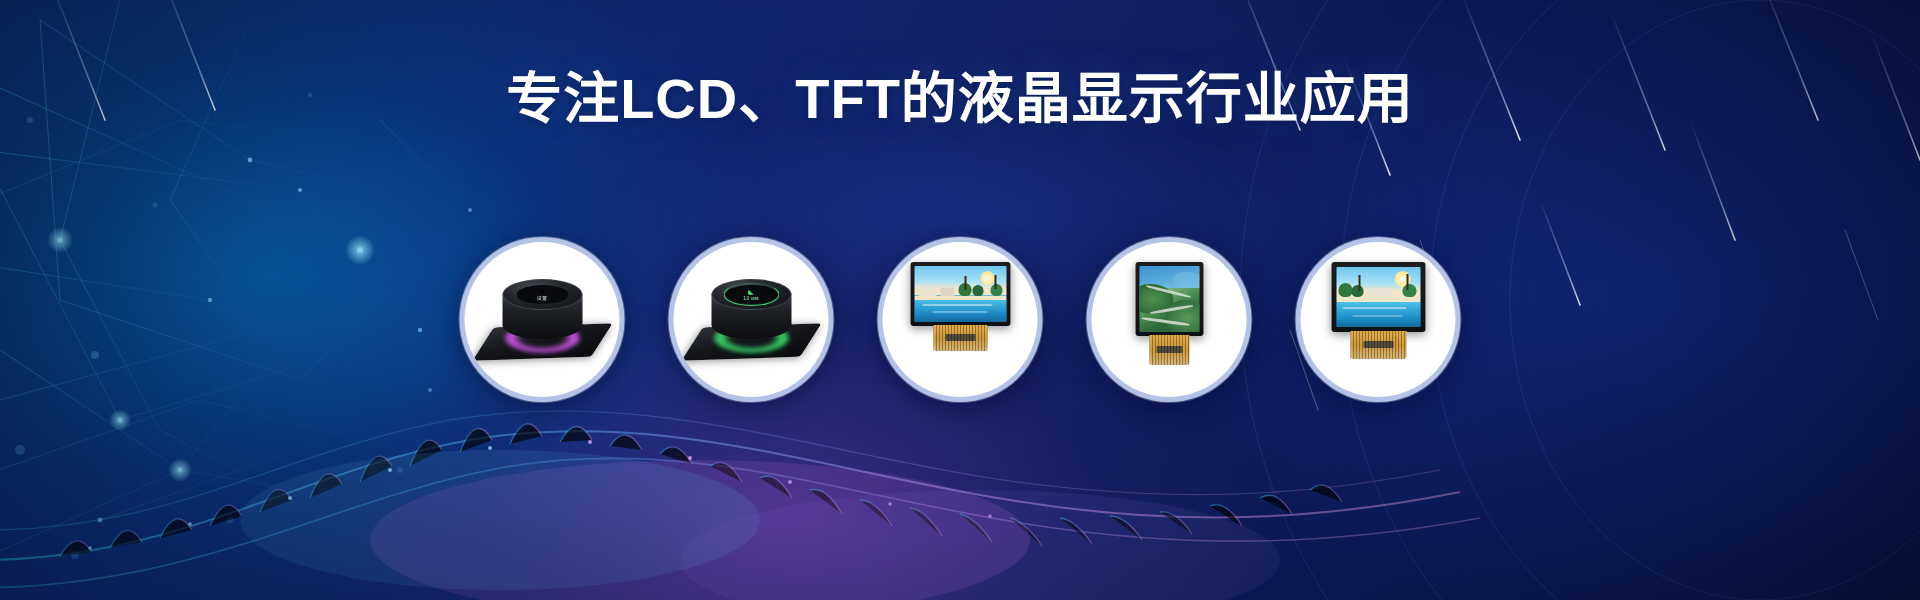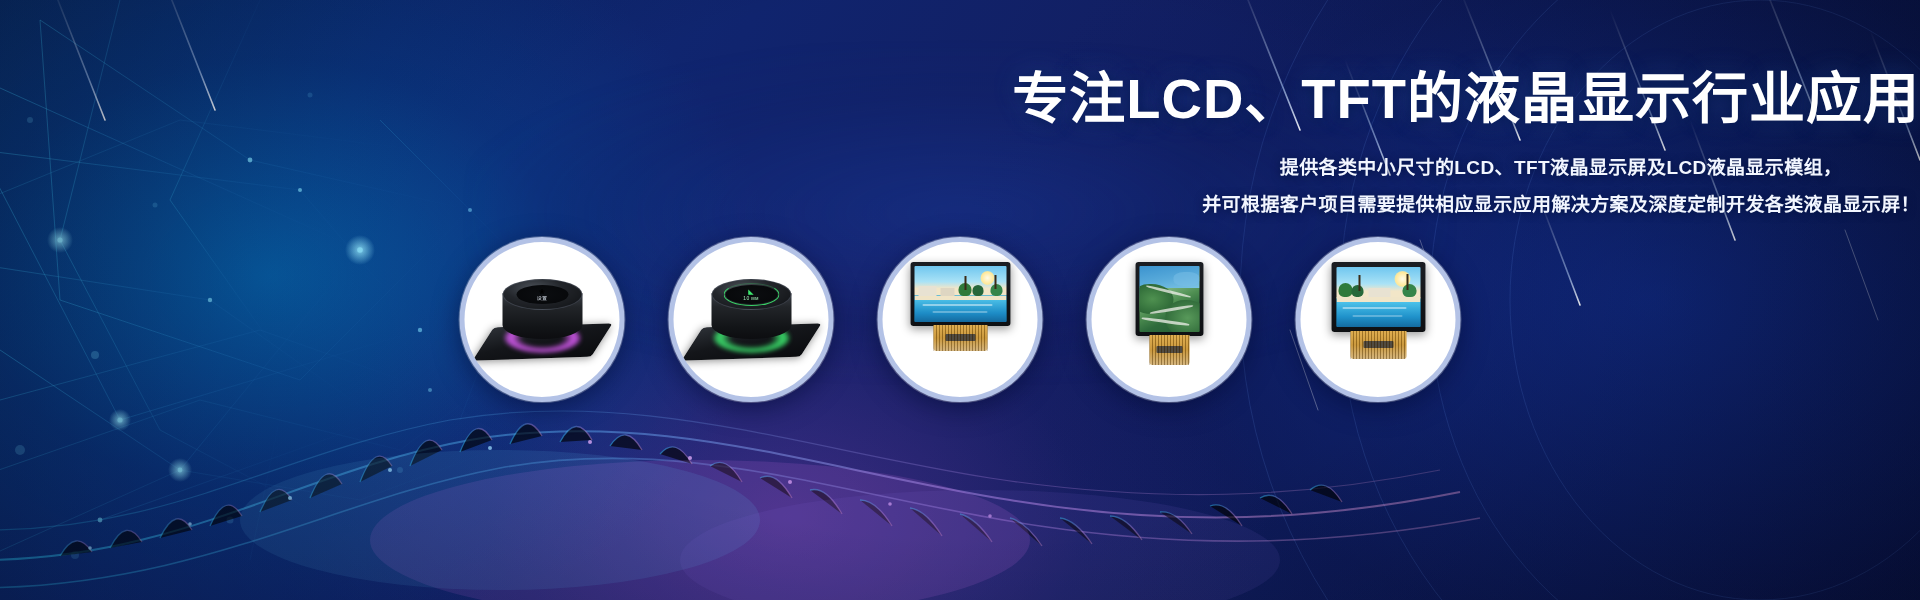--- a/index.html
+++ b/index.html
@@ -26,21 +26,21 @@
   }
   .glow-center {
     position:absolute; left:50%; top:8%; width:980px; height:330px; transform:translateX(-50%);
     background:radial-gradient(ellipse at center, rgba(30,70,180,0.30) 0%, rgba(20,40,120,0.10) 50%, rgba(0,0,0,0) 75%);
     filter:blur(6px);
   }
 
   
   .content {
     position:absolute; left:0; right:0; top:0; z-index:6;
-    display:flex; flex-direction:column; align-items:flex-end;
+    display:flex; flex-direction:column; align-items:center;
   }
   .headline {
     margin-top:68px;
     font-size:56px; font-weight:700; color:#ffffff; letter-spacing:1px;
     text-shadow:0 2px 14px rgba(0,20,70,0.85), 0 0 26px rgba(80,150,255,0.28);
     white-space:nowrap; line-height:1.12;
   }
   .subtitle {
     margin-top:18px; text-align:center;
     font-size:19px; font-weight:700; color:#f2f6ff; line-height:1.95;
@@ -300,24 +300,20 @@
       <ellipse cx="700" cy="540" rx="330" ry="80" fill="#c46ae0" opacity="0.16"></ellipse>
       <ellipse cx="500" cy="520" rx="260" ry="70" fill="#5ab6f0" opacity="0.13"></ellipse>
       <ellipse cx="980" cy="560" rx="300" ry="70" fill="#8a6ae0" opacity="0.10"></ellipse>
     </svg>
     <div class="glow-center"></div>
     <div class="vignette"></div>
   </div>
 
   <div class="content">
     <h1 class="headline">专注LCD、TFT的液晶显示行业应用</h1>
-    <div class="subtitle">
-      <div>提供各类中小尺寸的LCD、TFT液晶显示屏及LCD液晶显示模组，</div>
-      <div>并可根据客户项目需要提供相应显示应用解决方案及深度定制开发各类液晶显示屏！</div>
-    </div>
   </div>
 
   <div class="products">
 
     <div class="circle">
       <div class="circle-inner">
         <div class="dev-wrap">
           <div class="dev-base"></div>
           <div class="dev-ring purple"></div>
           <div class="dev-body"></div>

